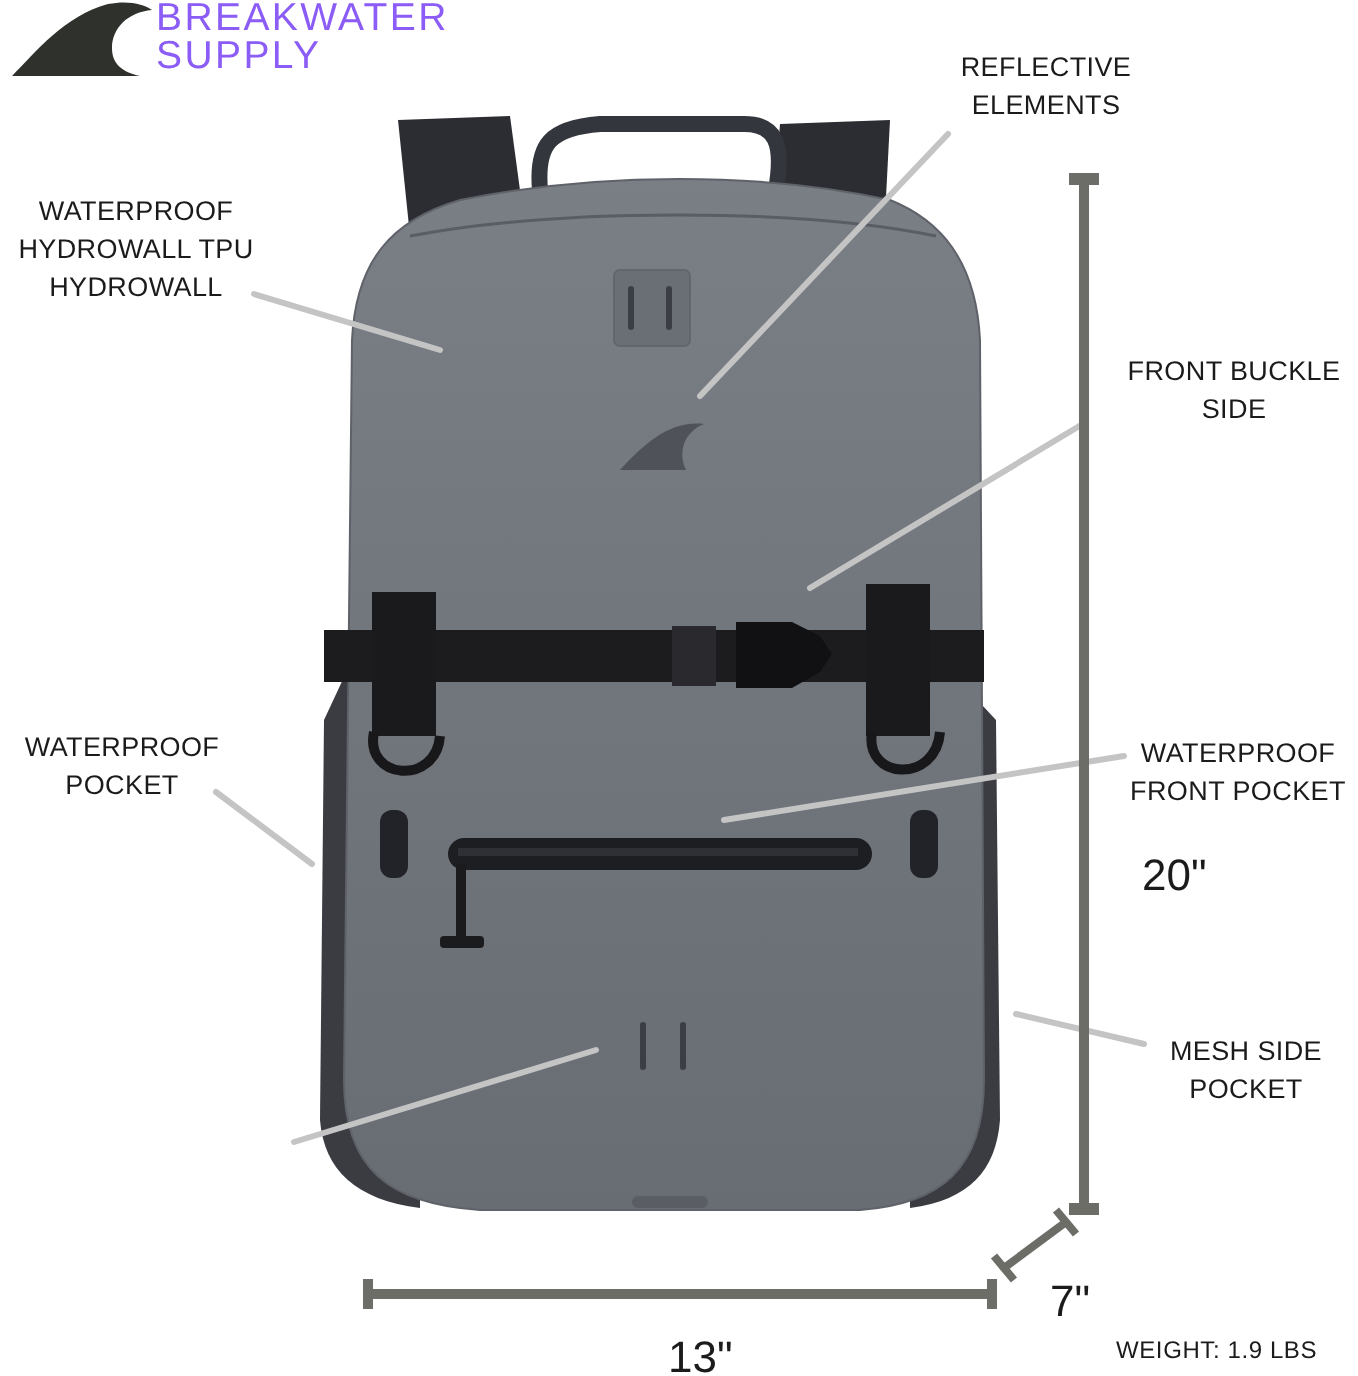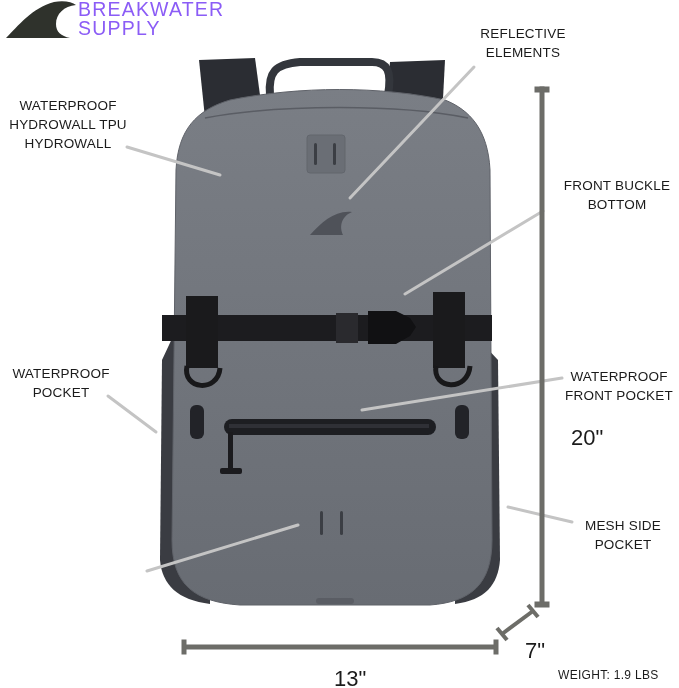--- a/index.html
+++ b/index.html
@@ -113,21 +113,21 @@
   <div>HYDROWALL</div>
 </div>
 
 <div class="label" style="left:468px; top:24px; width:110px;">
   <div>REFLECTIVE</div>
   <div>ELEMENTS</div>
 </div>
 
 <div class="label" style="left:555px; top:176px; width:124px;">
   <div>FRONT BUCKLE</div>
-  <div>BOTTOM</div>
+  <div>SIDE</div>
 </div>
 
 <div class="label" style="left:0px; top:364px; width:122px;">
   <div>WATERPROOF</div>
   <div>POCKET</div>
 </div>
 
 <div class="label" style="left:558px; top:367px; width:122px;">
   <div>WATERPROOF</div>
   <div>FRONT POCKET</div>

